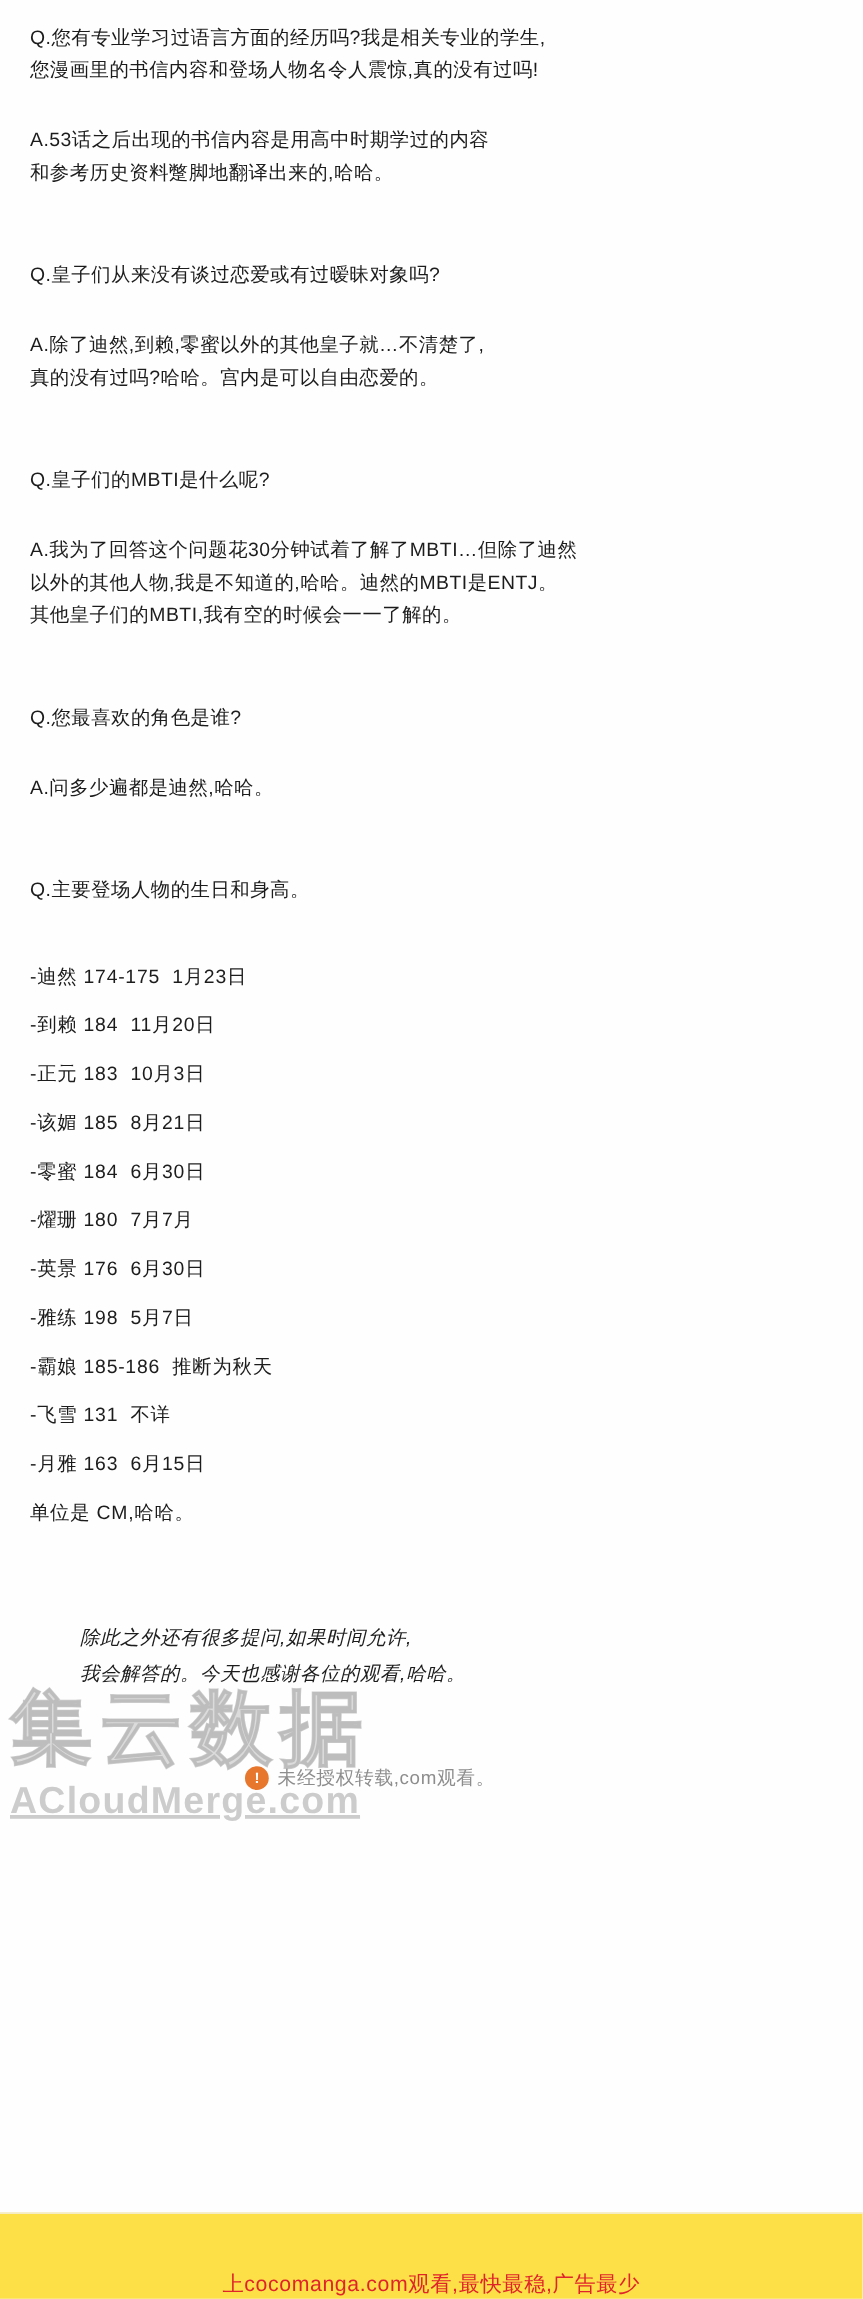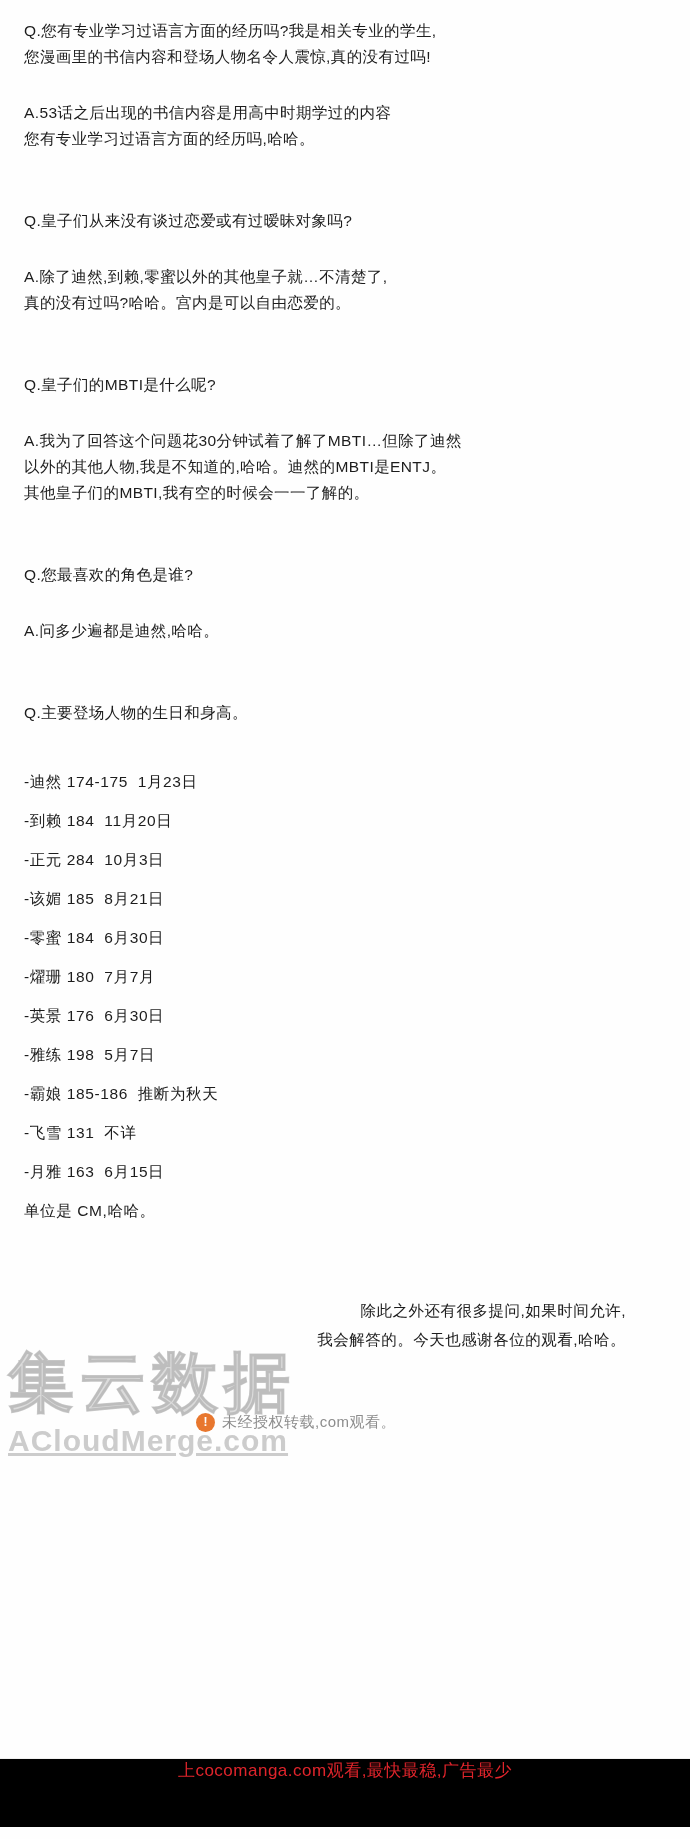--- a/index.html
+++ b/index.html
@@ -44,26 +44,27 @@
   .gap-lg { height: 42px; }
   .list-line {
     font-size: 15.5px;
     line-height: 27px;
     letter-spacing: 0.6px;
     color: #1c1c1c;
     white-space: pre;
     margin-top: 12px;
   }
   .closing {
-    text-align: right;
+    text-align: left;
     font-size: 15.5px;
     line-height: 29px;
     letter-spacing: 0.5px;
     color: #1c1c1c;
     padding: 0 40px;
+    font-style: italic;
   }
   
   .watermark {
     position: absolute;
     left: 8px;
     top: 1342px;
     width: 430px;
     height: 160px;
     pointer-events: none;
   }
@@ -106,27 +107,27 @@
     font-weight: bold;
   }
   .wm-notice-text {
     font-size: 15px;
     color: #8d8d8d;
     letter-spacing: 0.5px;
   }
   .footer-bar {
     position: absolute;
     left: 0;
-    bottom: 12px;
+    bottom: 0;
     width: 690px;
     height: 68px;
-    background: #000000;
+    background: #fde047;
     border-top: 1px solid #f0f0f0;
     display: flex;
-    align-items: flex-start;
+    align-items: flex-end;
     justify-content: center;
   }
   .footer-text {
     color: #e0242b;
     font-size: 17px;
     letter-spacing: 0.5px;
   }
 </style>
 </head>
 <body>
@@ -137,21 +138,21 @@
 
     <div class="block">
       <div class="line">Q.您有专业学习过语言方面的经历吗?我是相关专业的学生,</div>
       <div class="line">您漫画里的书信内容和登场人物名令人震惊,真的没有过吗!</div>
     </div>
 
     <div class="gap-md"></div>
 
     <div class="block">
       <div class="line">A.53话之后出现的书信内容是用高中时期学过的内容</div>
-      <div class="line">您有专业学习过语言方面的经历吗,哈哈。</div>
+      <div class="line">和参考历史资料蹩脚地翻译出来的,哈哈。</div>
     </div>
 
     <div class="gap-lg"></div>
     <div class="gap-sm"></div>
 
     <div class="block">
       <div class="line">Q.皇子们从来没有谈过恋爱或有过暧昧对象吗?</div>
     </div>
 
     <div class="gap-md"></div>
@@ -194,21 +195,21 @@
 
     <div class="block">
       <div class="line">Q.主要登场人物的生日和身高。</div>
     </div>
 
     <div class="gap-md"></div>
 
     <div class="block">
       <div class="list-line">-迪然 174-175  1月23日</div>
       <div class="list-line">-到赖 184  11月20日</div>
-      <div class="list-line">-正元 284  10月3日</div>
+      <div class="list-line">-正元 183  10月3日</div>
       <div class="list-line">-该媚 185  8月21日</div>
       <div class="list-line">-零蜜 184  6月30日</div>
       <div class="list-line">-燿珊 180  7月7月</div>
       <div class="list-line">-英景 176  6月30日</div>
       <div class="list-line">-雅练 198  5月7日</div>
       <div class="list-line">-霸娘 185-186  推断为秋天</div>
       <div class="list-line">-飞雪 131  不详</div>
       <div class="list-line">-月雅 163  6月15日</div>
       <div class="list-line">单位是 CM,哈哈。</div>
     </div>

